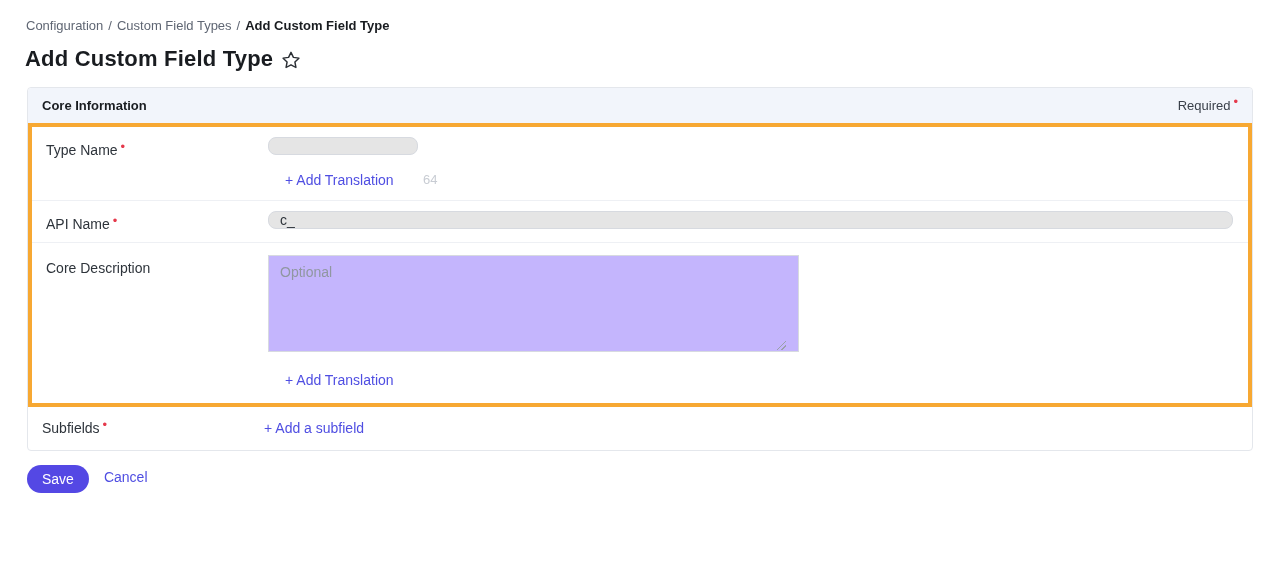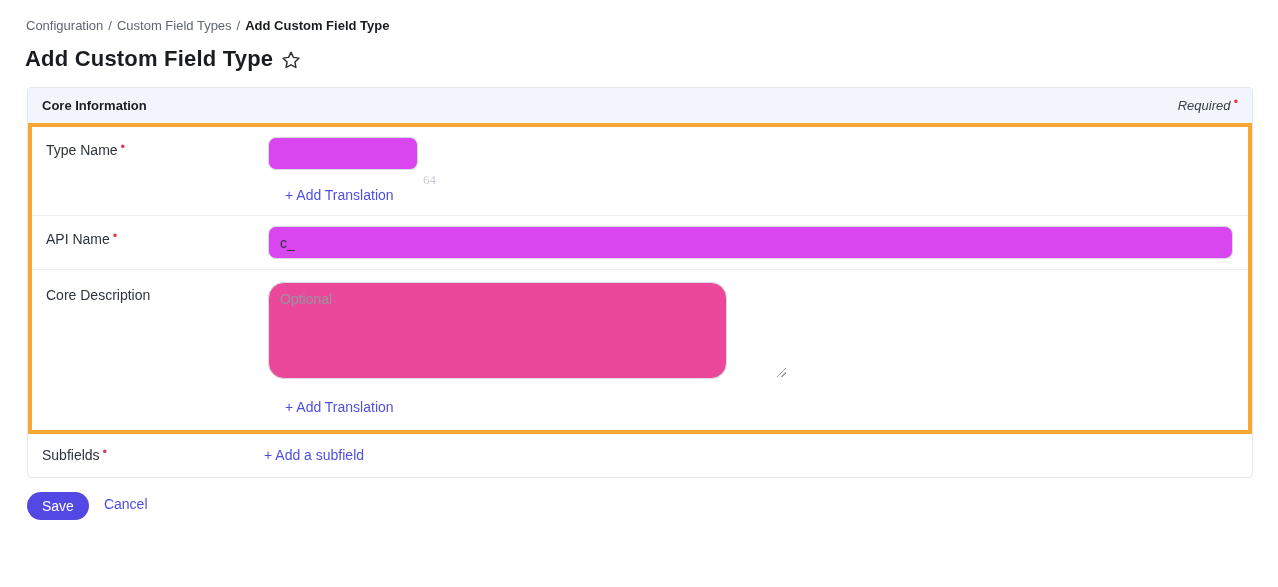--- a/index.html
+++ b/index.html
@@ -22,48 +22,48 @@
   .title-row{margin:13px 0 0 25px;display:flex;align-items:center;gap:8px;}
   .page-title{font-size:22px;font-weight:bold;color:var(--dark);letter-spacing:.2px;}
   .star{width:20px;height:20px;display:inline-block;margin-top:2px;cursor:pointer;}
 
   
   .card{margin:15px 25px 0 27px;width:1226px;border:1px solid var(--card-border);
     border-radius:4px;background:#fff;}
   .card-header{height:35px;background:var(--header-bg);display:flex;align-items:center;
     justify-content:space-between;padding:0 14px;border-top-left-radius:4px;border-top-right-radius:4px;}
   .card-header .hdr-title{font-size:13px;font-weight:bold;color:var(--dark);}
-  .card-header .hdr-required{font-size:13px;color:#3a404a;font-style:italic;}
+  .card-header .hdr-required{font-size:13px;color:#3a404a;}
 
   .req-dot{color:var(--red);font-size:13px;vertical-align:4px;margin-left:3px;line-height:0;}
 
   .highlight{border:4px solid var(--orange);}
 
   .frow{display:flex;padding:10px 14px;position:relative;}
   .frow + .frow{border-top:1px solid var(--divider);}
   .frow .flabel{width:222px;flex:0 0 222px;font-size:14px;padding-top:5px;color:var(--label);}
   .frow .fcontent{flex:1;position:relative;padding-right:1px;}
 
-  .text-input{height:33px;border:1px solid var(--input-border);border-radius:8px;
-    padding:0 11px;font-size:14px;color:var(--label);outline:none;background:#d946ef;
+  .text-input{height:18px;border:1px solid var(--input-border);border-radius:8px;
+    padding:0 11px;font-size:14px;color:var(--label);outline:none;background:#e5e5e5;
     font-family:"Liberation Sans", sans-serif;}
   .w-small{width:150px;}
   .w-full{width:100%;}
 
   .counter{position:absolute;font-size:13px;color:var(--counter);}
-  .counter-64{left:155px;top:35px;font-family:Liberation Serif, serif;}
+  .counter-64{left:155px;top:35px;}
   .counter-500{left:0;top:110px;width:540px;text-align:right;}
 
   .link{color:var(--link);font-size:14px;cursor:pointer;text-decoration:none;display:inline-block;}
   .add-translation-1{margin:17px 0 2px 17px;}
   .add-translation-2{margin:20px 0 0 17px;}
 
-  .textarea{width:459px;height:97px;border:1px solid var(--input-border);border-radius:16px;
+  .textarea{width:531px;height:97px;border:1px solid var(--input-border);border-radius:0;
     padding:8px 11px;font-size:14px;color:var(--label);resize:none;outline:none;
-    font-family:"Liberation Sans", sans-serif;position:relative;display:block;background:#ec4899;}
+    font-family:"Liberation Sans", sans-serif;position:relative;display:block;background:#c4b5fd;}
   .textarea::placeholder{color:var(--placeholder);}
   .resize-grip{position:absolute;left:509px;top:86px;width:9px;height:9px;pointer-events:none;
     background:
       linear-gradient(135deg, transparent 45%, #9aa0aa 45%, #9aa0aa 52%, transparent 52%),
       linear-gradient(135deg, transparent 70%, #9aa0aa 70%, #9aa0aa 78%, transparent 78%);}
   .desc-row{padding-top:12px;padding-bottom:14px;}
   .subfields-row{border-top:1px solid var(--divider);padding:12px 14px 13px 14px;}
   .subfields-row .flabel{padding-top:1px;}
 
   

